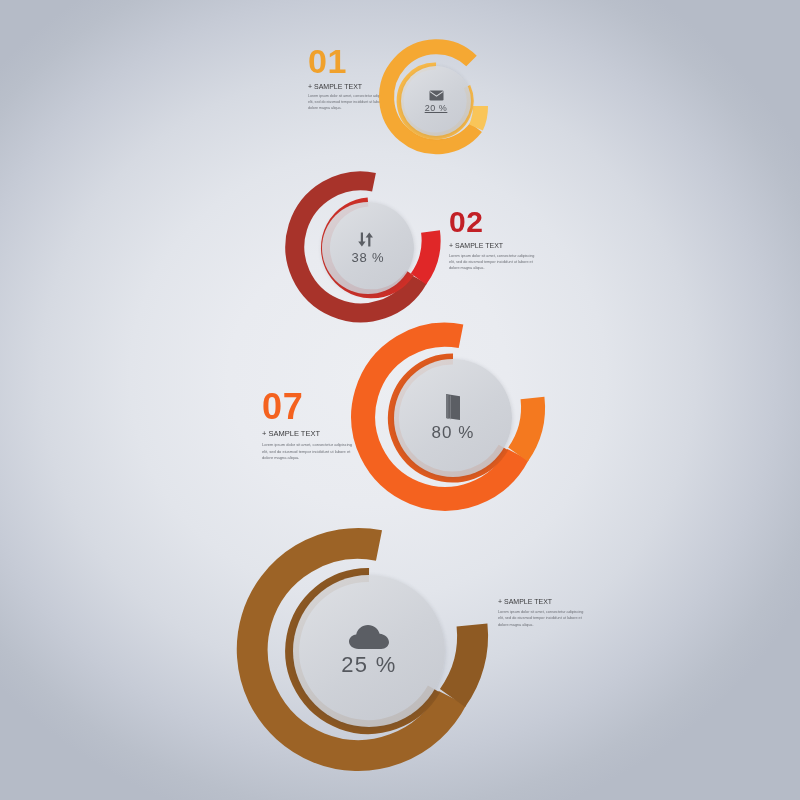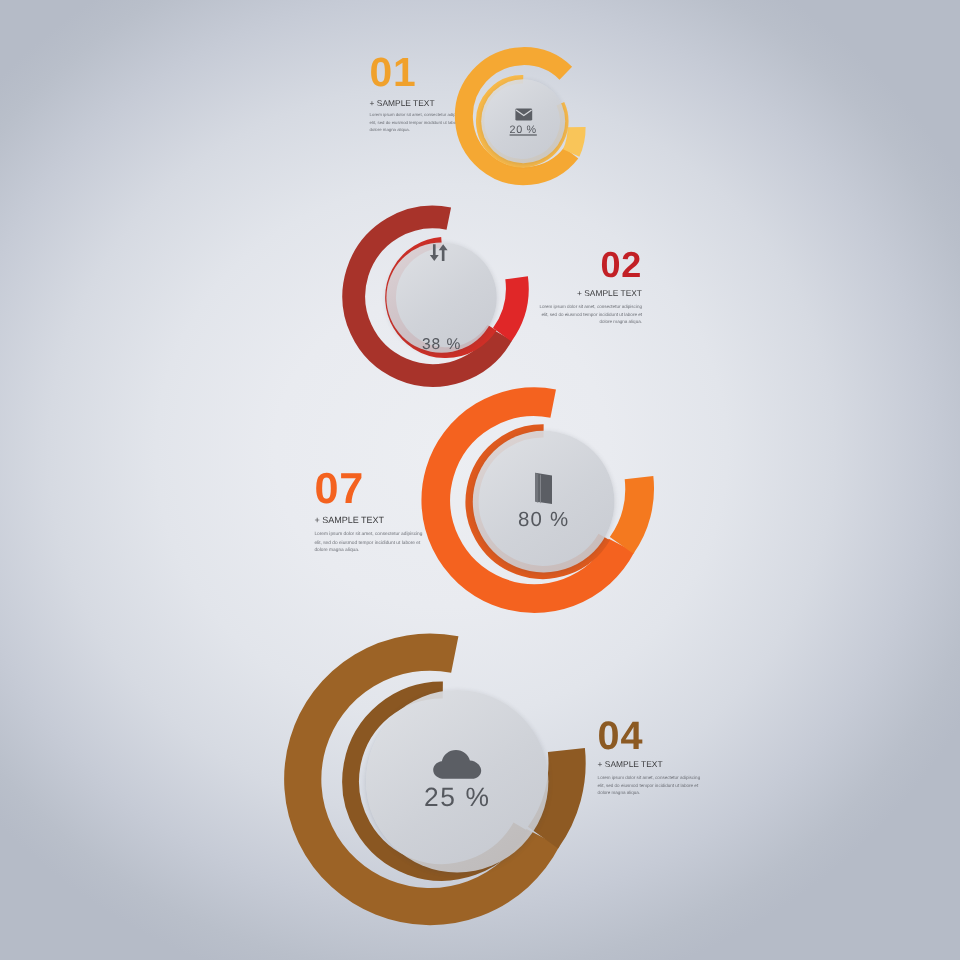--- a/index.html
+++ b/index.html
@@ -99,32 +99,32 @@
 
     <div class="donut" style="left:288px;top:168px;width:160px;height:160px;">
       <svg width="160" height="160" viewBox="0 0 160 160">
 
         <path d="M 86.0 14.2 A 66 66 0 1 0 130.5 111.0" fill="none" stroke="#A8332A" stroke-width="19" stroke-linecap="butt"></path>
 
         <path d="M 142.5 63.5 A 66 66 0 0 1 130.5 111.0" fill="none" stroke="#E02728" stroke-width="19" stroke-linecap="butt"></path>
 
         <path d="M 80 34 A 46 46 0 1 0 122.0 105.0" fill="none" stroke="#CE2F27" stroke-width="9" stroke-linecap="butt"></path>
       </svg>
-      <div class="hub" style="left:34px;top:34px;width:92px;height:92px;justify-content:space-between;">
+      <div class="hub" style="left:34px;top:34px;width:92px;height:92px;">
         <span class="glyph">
           <svg width="17" height="17" viewBox="0 0 17 17">
             <path d="M5.2 15.5 L5.2 6.5 L2.6 6.5 L6.3 1.6 L10.0 6.5 L7.4 6.5 L7.4 15.5 Z" fill="#5b5e64" transform="translate(3,0)"></path>
             <path d="M5.2 15.5 L5.2 6.5 L2.6 6.5 L6.3 1.6 L10.0 6.5 L7.4 6.5 L7.4 15.5 Z" fill="#5b5e64" transform="rotate(180 5.4 8.5) translate(2.6,0)"></path>
           </svg>
         </span>
         <span class="pct" style="font-size:13px;">38 %</span>
       </div>
     </div>
 
-    <div class="txt" style="left:449px;top:208px;width:86px;text-align:right;">
+    <div class="txt" style="left:449px;top:208px;width:86px;text-align:left;">
       <div class="num" style="font-size:30px;color:#C22026;">02</div>
       <div class="sample" style="font-size:7px;">+ SAMPLE TEXT</div>
       <div class="lorem" style="font-size:3.8px;line-height:1.65;">Lorem ipsum dolor sit amet, consectetur adipiscing elit, sed do eiusmod tempor incididunt ut labore et dolore magna aliqua.</div>
     </div>
   </div>
 
   <div class="block">
 
     <div class="txt" style="left:262px;top:390px;width:92px;text-align:left;">
       <div class="num" style="font-size:36px;color:#F4621F;">07</div>
@@ -158,32 +158,31 @@
 
     <div class="donut" style="left:243px;top:525px;width:252px;height:252px;">
       <svg width="252" height="252" viewBox="0 0 252 252">
 
         <path d="M 136.0 20.5 A 106 106 0 1 0 209.5 173.0" fill="none" stroke="#9C6326" stroke-width="31" stroke-linecap="butt"></path>
 
         <path d="M 229.0 100.0 A 106 106 0 0 1 209.5 173.0" fill="none" stroke="#8E5A23" stroke-width="31" stroke-linecap="butt"></path>
 
         <path d="M 126 50 A 76 76 0 1 0 191.0 164.0" fill="none" stroke="#8A5722" stroke-width="14" stroke-linecap="butt"></path>
       </svg>
-      <div class="hub" style="left:62px;top:50px;width:152px;height:152px;">
+      <div class="hub" style="left:50px;top:50px;width:152px;height:152px;">
         <span class="glyph">
           <svg width="40" height="25" viewBox="0 0 40 25">
             <path d="M9.5 24 C3.8 24 0 20.6 0 16.6 C0 12.9 3.1 9.8 7.2 9.4
                      C8.3 4.0 13.2 0 19.0 0 C24.6 0 29.3 3.7 30.6 8.8
                      C35.9 9.2 40 13.0 40 17.3 C40 21.0 36.5 24 32.2 24 Z" fill="#5b5e64"></path>
           </svg>
         </span>
         <span class="pct" style="font-size:22px;">25 %</span>
       </div>
     </div>
 
     <div class="txt" style="left:498px;top:598px;width:92px;text-align:left;">
-      <div class="num" style="font-size:33px;color:#8C5A23;">04</div>
       <div class="sample" style="font-size:7px;">+ SAMPLE TEXT</div>
       <div class="lorem" style="font-size:3.8px;line-height:1.65;">Lorem ipsum dolor sit amet, consectetur adipiscing elit, sed do eiusmod tempor incididunt ut labore et dolore magna aliqua.</div>
     </div>
   </div>
 
 </div>
 
 </body></html>

